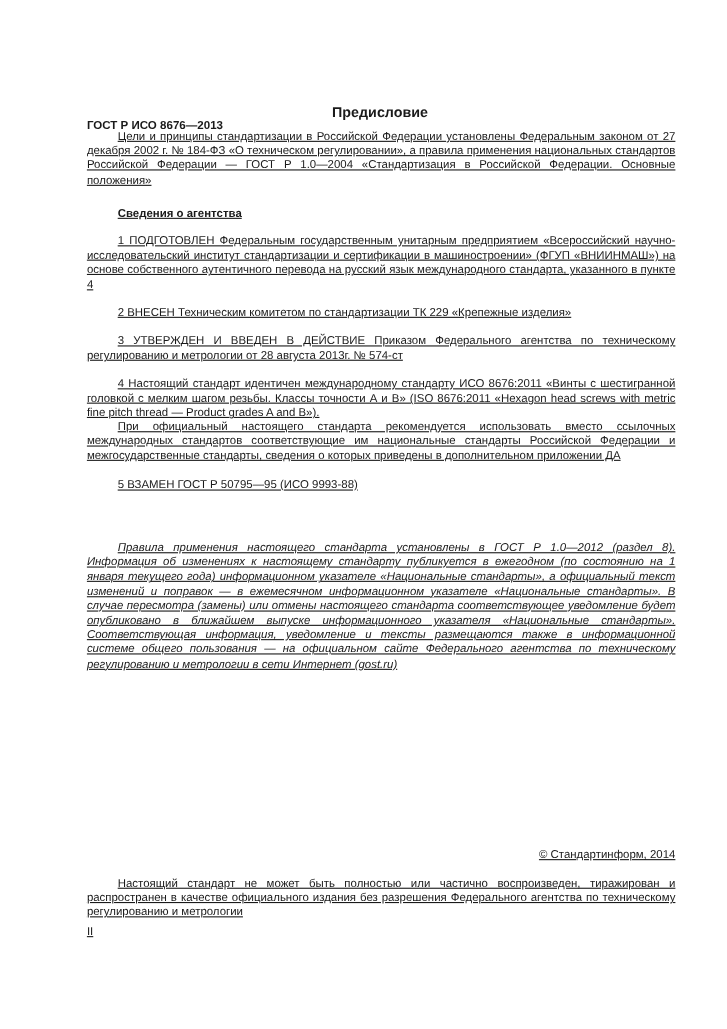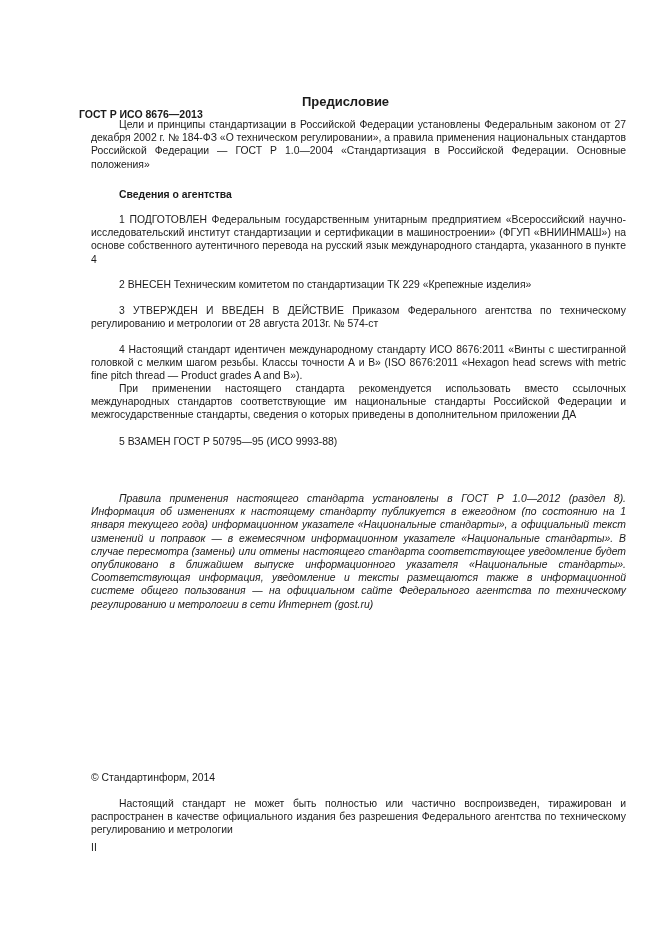--- a/index.html
+++ b/index.html
@@ -1,46 +1,46 @@
 <!DOCTYPE html>
 <html><head>
 <meta charset="utf-8">
 <style>
   html, body { margin: 0; padding: 0; background: #ffffff; }
   body { width: 661px; height: 935px; position: relative; overflow: hidden;
          font-family: "Liberation Sans", sans-serif; color: #1a1a1a; }
   .abs { position: absolute; }
   .doc-code { left: 79px; top: 62px; font-size: 10.5px; font-weight: bold; margin-top: 46px; }
   .title { left: 0; width: 661px; top: 94px; text-align: center; font-size: 13px; font-weight: bold; padding-left: 30px; box-sizing: border-box; }
-  .para { left: 91px; width: 535px; font-size: 10.4px; line-height: 13.2px; text-align: justify; }
+  .para { left: 79px; width: 535px; font-size: 10.4px; line-height: 13.2px; text-align: justify; text-decoration: underline; }
   .para .ind { display: inline-block; width: 28px; }
   .bold { font-weight: bold; }
   .italic { font-style: italic; }
-  .right { }
+  .right { text-align: right; }
 </style>
 </head>
 <body>
 
 <div class="abs doc-code">ГОСТ Р ИСО 8676—2013</div>
 
 <div class="abs title">Предисловие</div>
 
 <div class="abs para" style="top:118px;"><span class="ind"></span><span>Цели и принципы стандартизации в Российской Федерации установлены Федеральным законом от 27 декабря 2002 г. № 184-ФЗ «О техническом регулировании», а правила применения национальных стандартов Российской Федерации — ГОСТ Р 1.0—2004 «Стандартизация в Российской Федерации. Основные положения»</span></div>
 
 <div class="abs para bold" style="top:188px;"><span class="ind"></span><span>Сведения о агентства</span></div>
 
 <div class="abs para" style="top:213px;"><span class="ind"></span><span>1 ПОДГОТОВЛЕН Федеральным государственным унитарным предприятием «Всероссийский научно-исследовательский институт стандартизации и сертификации в машиностроении» (ФГУП «ВНИИНМАШ») на основе собственного аутентичного перевода на русский язык международного стандарта, указанного в пункте 4</span></div>
 
 <div class="abs para" style="top:278px;"><span class="ind"></span><span>2 ВНЕСЕН Техническим комитетом по стандартизации ТК 229 «Крепежные изделия»</span></div>
 
 <div class="abs para" style="top:304px;"><span class="ind"></span><span>3 УТВЕРЖДЕН И ВВЕДЕН В ДЕЙСТВИЕ Приказом Федерального агентства по техническому регулированию и метрологии от 28 августа 2013г. № 574-ст</span></div>
 
 <div class="abs para" style="top:343px;"><span class="ind"></span><span>4 Настоящий стандарт идентичен международному стандарту ИСО 8676:2011 «Винты с шестигранной головкой с мелким шагом резьбы. Классы точности А и В» (ISO 8676:2011 «Hexagon head screws with metric fine pitch thread — Product grades A and B»).</span></div>
 
-<div class="abs para" style="top:382px;"><span class="ind"></span><span>При применении настоящего стандарта рекомендуется использовать вместо ссылочных международных стандартов соответствующие им национальные стандарты Российской Федерации и межгосударственные стандарты, сведения о которых приведены в дополнительном приложении ДА</span></div>
+<div class="abs para" style="top:382px;"><span class="ind"></span><span>При официальный настоящего стандарта рекомендуется использовать вместо ссылочных международных стандартов соответствующие им национальные стандарты Российской Федерации и межгосударственные стандарты, сведения о которых приведены в дополнительном приложении ДА</span></div>
 
 <div class="abs para" style="top:435px;"><span class="ind"></span><span>5 ВЗАМЕН ГОСТ Р 50795—95 (ИСО 9993-88)</span></div>
 
 <div class="abs para italic" style="top:492px;"><span class="ind"></span><span>Правила применения настоящего стандарта установлены в ГОСТ Р 1.0—2012 (раздел 8). Информация об изменениях к настоящему стандарту публикуется в ежегодном (по состоянию на 1 января текущего года) информационном указателе «Национальные стандарты», а официальный текст изменений и поправок — в ежемесячном информационном указателе «Национальные стандарты». В случае пересмотра (замены) или отмены настоящего стандарта соответствующее уведомление будет опубликовано в ближайшем выпуске информационного указателя «Национальные стандарты». Соответствующая информация, уведомление и тексты размещаются также в информационной системе общего пользования — на официальном сайте Федерального агентства по техническому регулированию и метрологии в сети Интернет (gost.ru)</span></div>
 
 <div class="abs para right" style="top:771px;">© Стандартинформ, 2014</div>
 
 <div class="abs para" style="top:797px;"><span class="ind"></span><span>Настоящий стандарт не может быть полностью или частично воспроизведен, тиражирован и распространен в качестве официального издания без разрешения Федерального агентства по техническому регулированию и метрологии</span></div>
 
 <div class="abs para" style="top:841px;">II</div>

